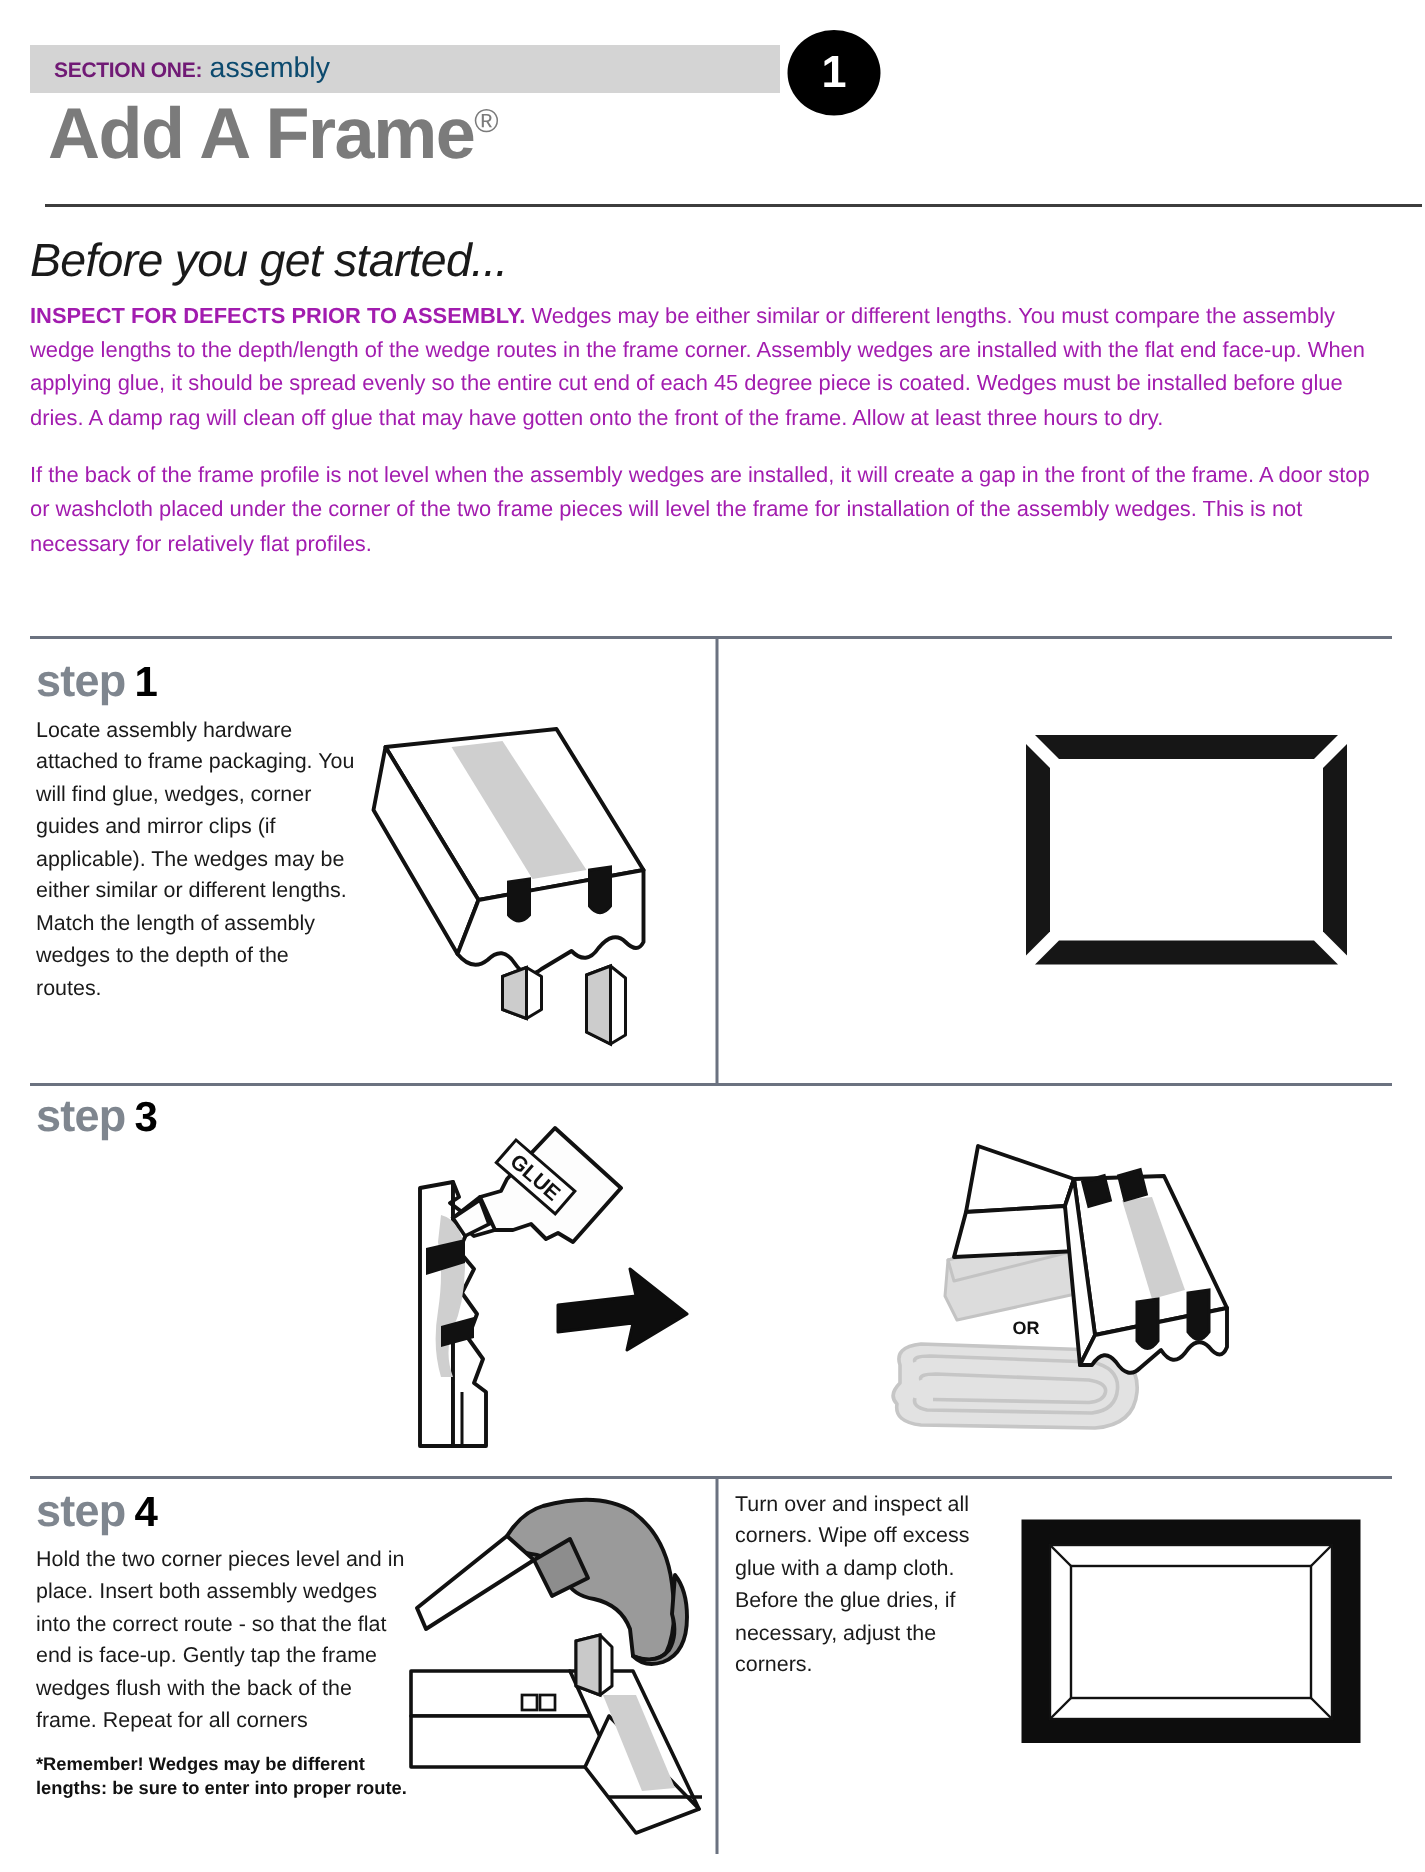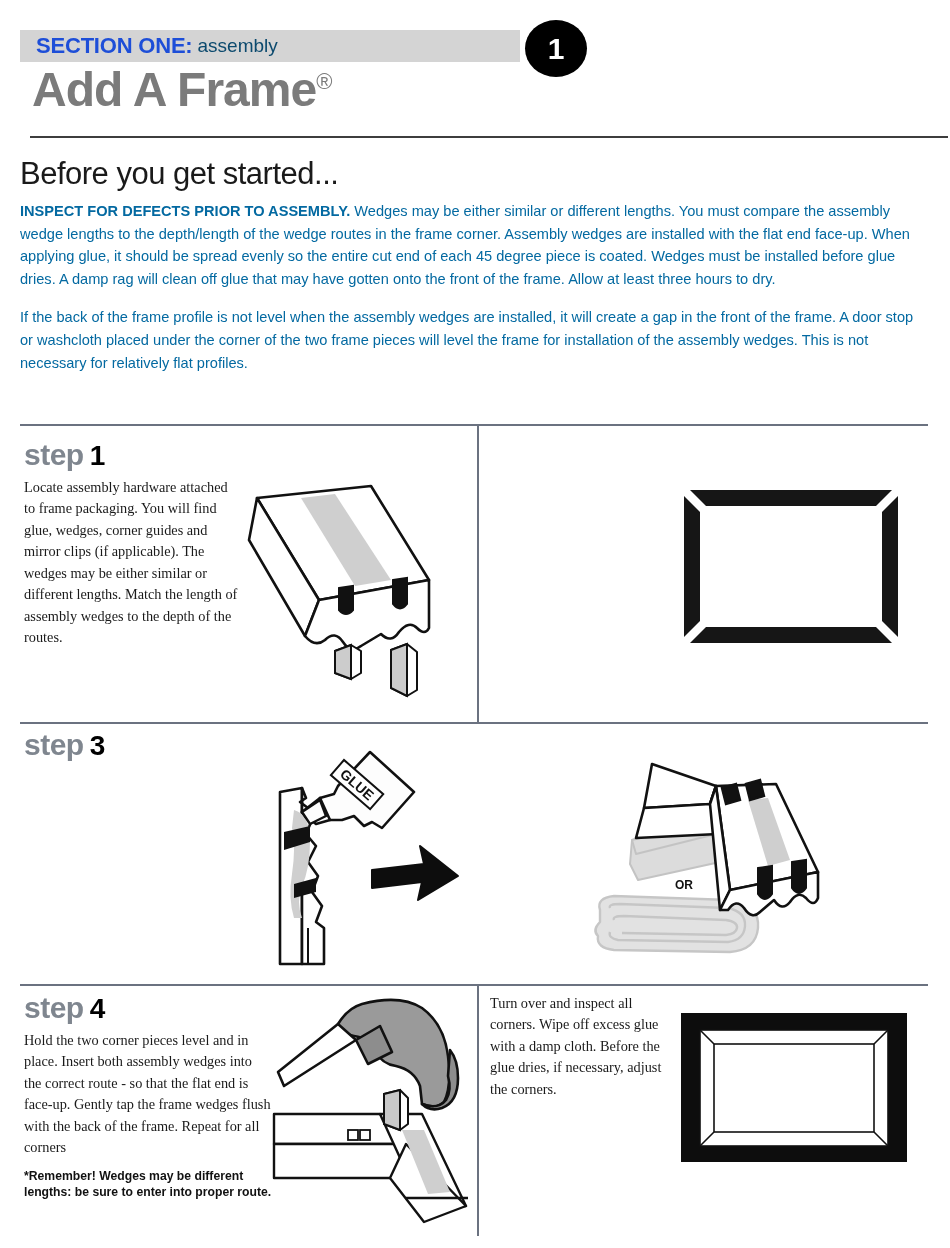--- a/index.html
+++ b/index.html
@@ -34,24 +34,24 @@
     top: 30px;
     width: 500px;
     height: 32px;
     background: #d4d4d4;
     display: flex;
     align-items: center;
     padding-left: 16px;
     box-sizing: border-box;
   }
   .section-bar .sec-label {
-    font-size: 22px;
+    font-size: 14px;
     font-weight: bold;
     letter-spacing: -0.2px;
-    color: #1d4ed8;
+    color: #701a75;
   }
   .section-bar .sec-sub {
     font-size: 19px;
     font-weight: normal;
     color: #0c4a6e;
     margin-left: 5px;
   }
   .badge-circle {
     position: absolute;
     left: 505px;
@@ -145,26 +145,27 @@
     left: 20px;
     top: 156px;
     width: 910px;
   }
   .intro h2 {
     margin: 0 0 8px 0;
     font-size: 31px;
     font-weight: normal;
     color: #1a1a1a;
     letter-spacing: -0.5px;
+    font-style: italic;
   }
   .intro p {
     margin: 0 0 16px 0;
     font-size: 14.6px;
     line-height: 1.55;
-    color: #0369a1;
+    color: #a21caf;
   }
   .intro p b { font-weight: bold; }
 
   
   .rule-h {
     position: absolute;
     left: 20px;
     width: 908px;
     height: 2px;
     background: #6b7280;
@@ -194,21 +195,20 @@
   .step-title .num {
     color: #000;
     font-weight: bold;
     font-size: 28px;
     margin-left: 6px;
   }
   .step-body {
     font-size: 14.3px;
     line-height: 1.5;
     color: #1a1a1a;
-    font-family: Liberation Serif, serif;
   }
   .step-note {
     font-size: 12.2px;
     font-weight: bold;
     line-height: 1.32;
     color: #111;
     margin-top: 9px;
   }
   .art {
     position: absolute;

